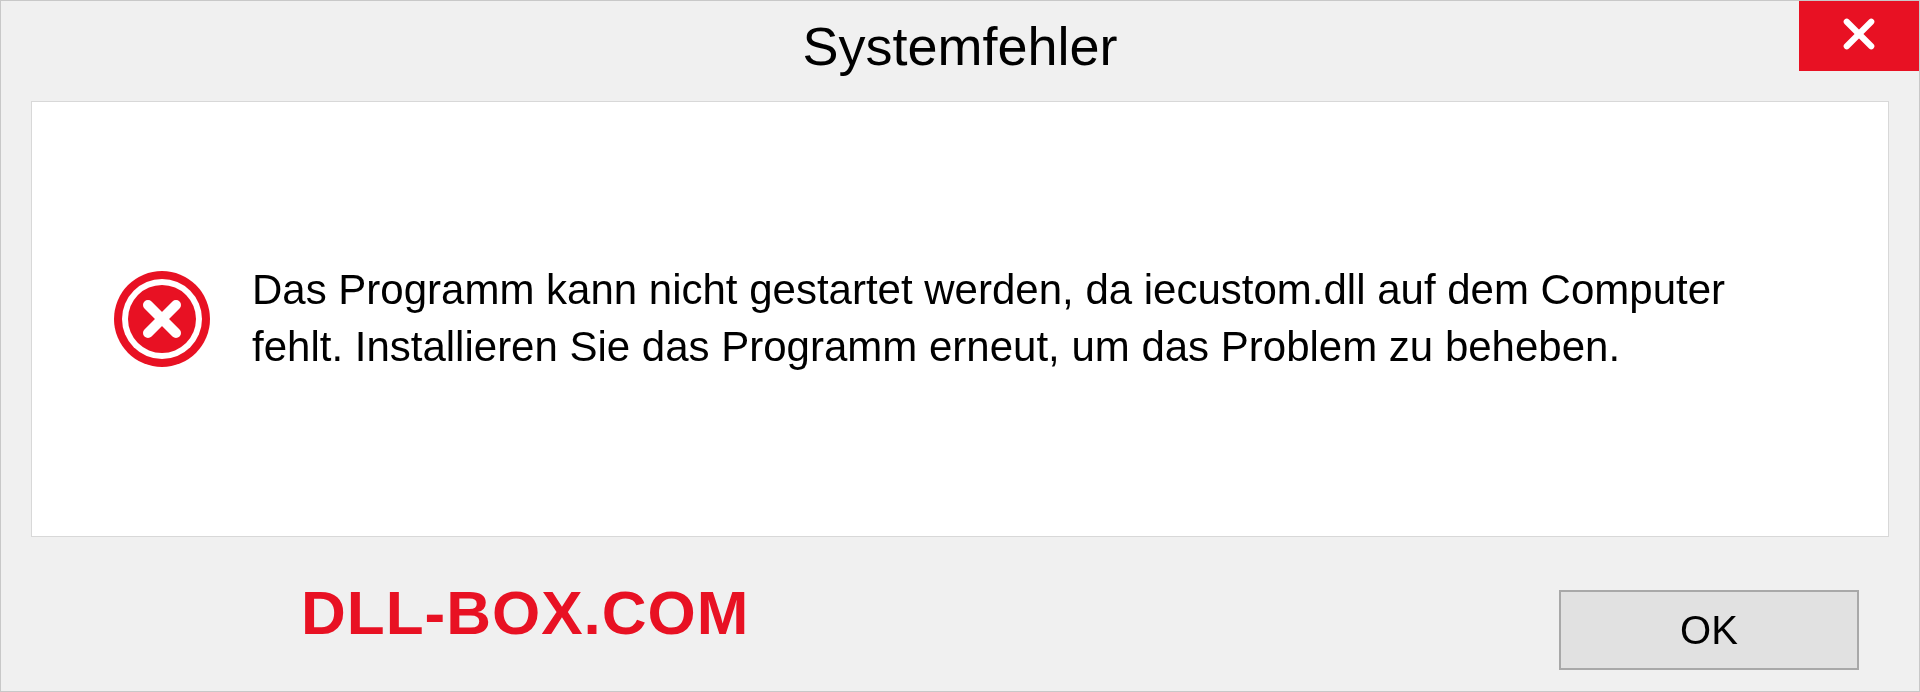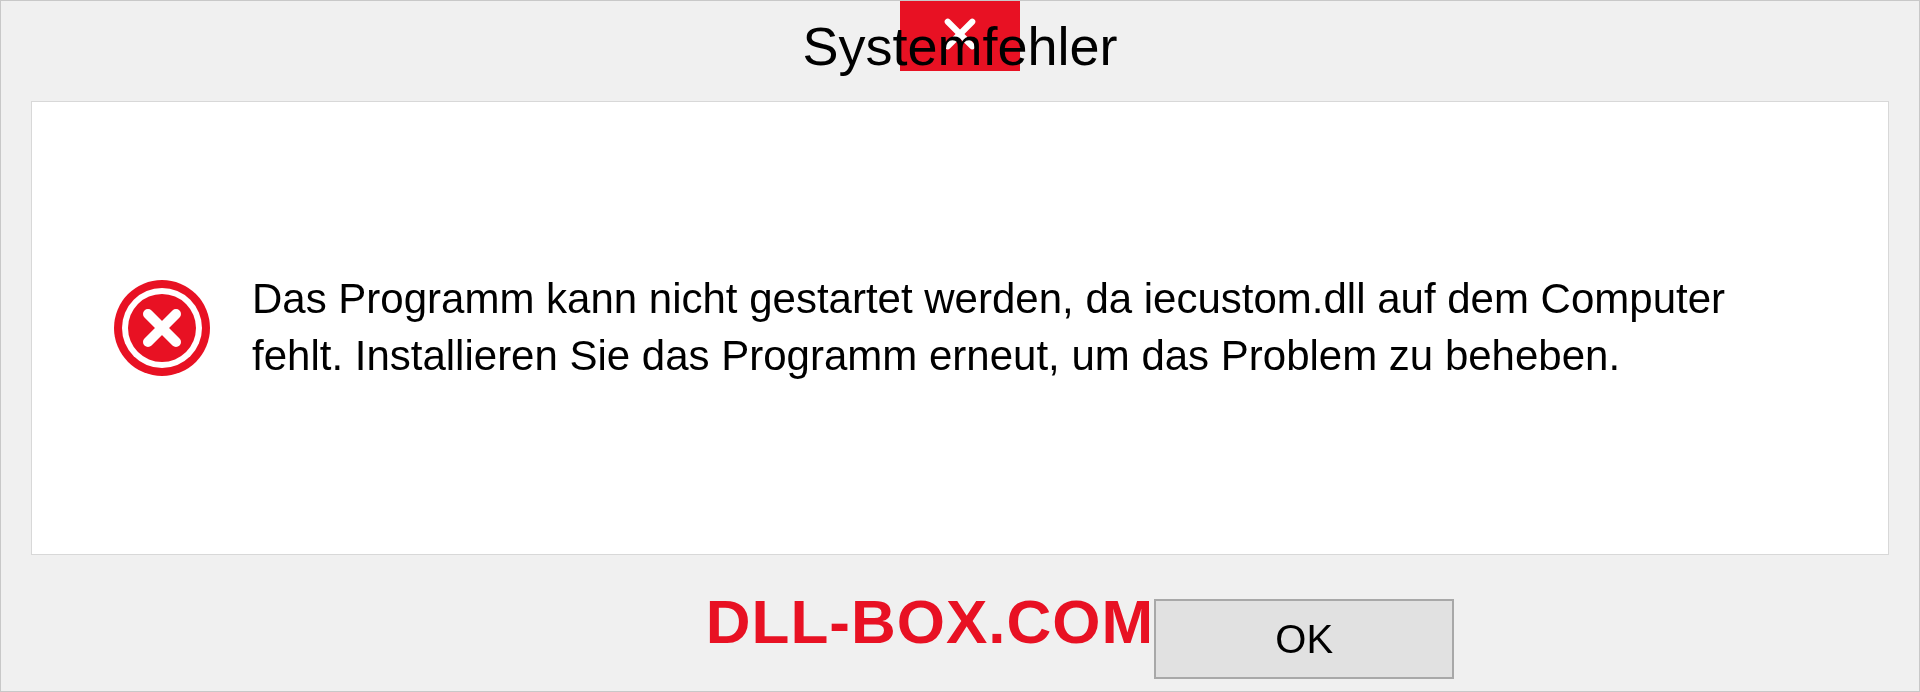--- a/index.html
+++ b/index.html
@@ -16,21 +16,20 @@
       overflow: hidden;
     }
     
     .dialog {
       width: 100%;
       height: 100%;
       background: #f0f0f0;
       border: 1px solid #c8c8c8;
       display: flex;
       flex-direction: column;
-      align-items: center;
     }
     
     .titlebar {
       height: 90px;
       display: flex;
       align-items: flex-start;
       justify-content: flex-end;
       position: relative;
       background: #f0f0f0;
     }
@@ -79,21 +78,21 @@
     }
     
     .message-text {
       font-size: 42px;
       line-height: 1.35;
       color: #000000;
       font-weight: 400;
     }
     
     .footer {
-      height: 136px;
+      height: 154px;
       display: flex;
       align-items: center;
       justify-content: space-between;
       padding: 0 60px 4px 300px;
     }
     
     .watermark {
       font-size: 62px;
       font-weight: 900;
       color: #e81123;

